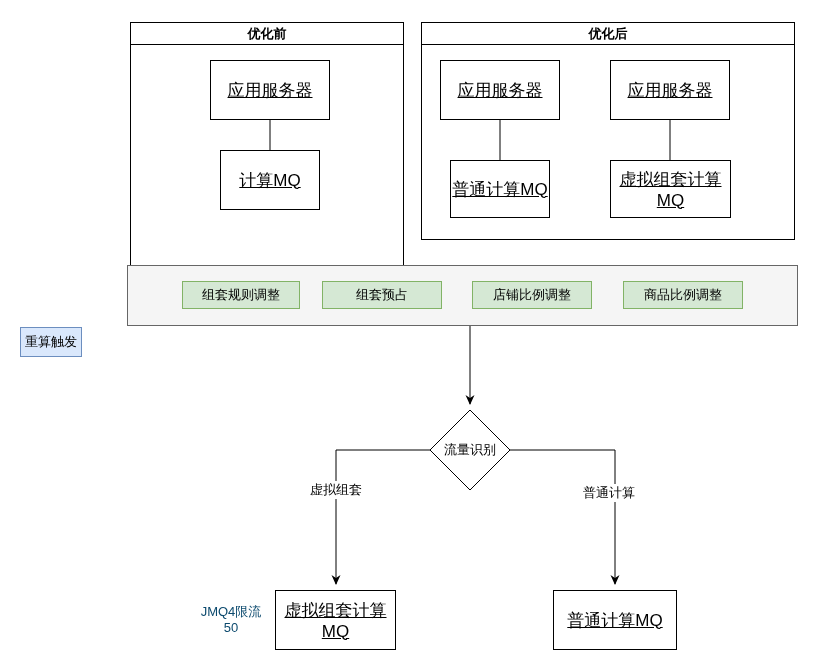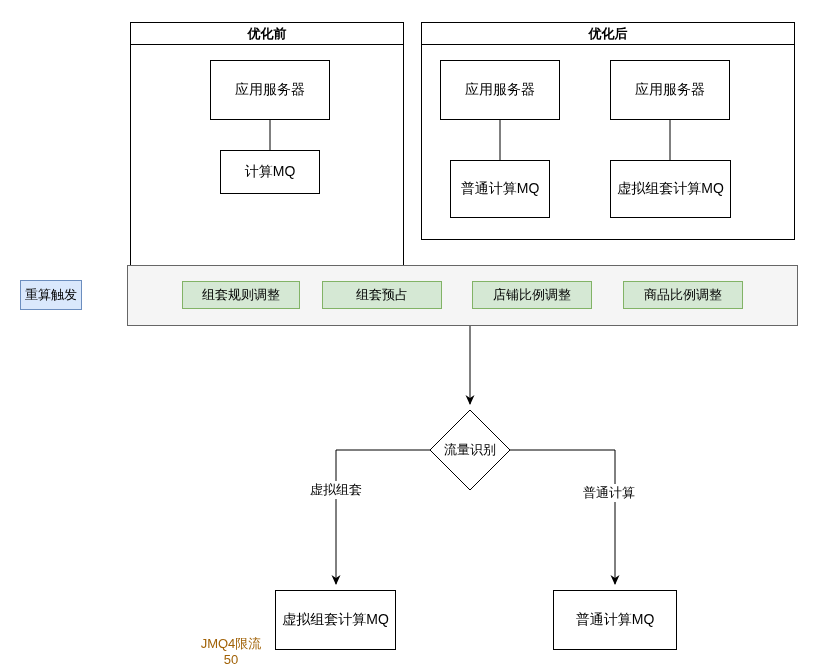--- a/index.html
+++ b/index.html
@@ -6,40 +6,40 @@
   html,body { background:#ffffff; }
   body { font-family:"Liberation Sans","DejaVu Sans",sans-serif; color:#000; }
   .canvas { position:relative; width:831px; height:671px; background:#ffffff; overflow:hidden; }
 
   .frame { position:absolute; border:1px solid #000; background:#fff; }
   .frame-title { height:22px; line-height:21px; border-bottom:1px solid #000;
                  text-align:center; font-weight:bold; font-size:13px; }
 
   .node { position:absolute; background:#fff; border:1px solid #000;
           display:flex; align-items:center; justify-content:center;
-          font-size:14px; text-align:center; }
+          font-size:17px; text-align:center;text-decoration:underline; }
 
   .tray { position:absolute; background:#f5f5f5; border:1px solid #666666; }
   .chip { position:absolute; background:#d5e8d4; border:1px solid #82b366;
           display:flex; align-items:center; justify-content:center; font-size:13px; }
   .trigger { position:absolute; background:#dae8fc; border:1px solid #6c8ebf;
-             display:flex; align-items:center; justify-content:center; font-size:13px; }
+             display:flex; align-items:center; justify-content:center; font-size:13px;margin-top:47px; }
 
   svg.connectors { position:absolute; left:0; top:0; }
   svg.connectors .wire { stroke:#000; stroke-width:1; fill:none; }
   svg.connectors .diamond { fill:#fff; stroke:#000; stroke-width:1; }
 
   .diamond-label { position:absolute; left:430px; top:410px; width:80px; height:80px;
                    display:flex; align-items:center; justify-content:center; font-size:13px; }
 
   .edge-label { position:absolute; transform:translate(-50%,-50%); background:#fff;
                 font-size:13px; padding:0 2px; white-space:nowrap; }
 
-  .annotation { position:absolute; transform:translate(-50%,-50%); color:#a16207;
-                font-size:13px; line-height:16px; text-align:center; white-space:nowrap;margin-top:32px; }
+  .annotation { position:absolute; transform:translate(-50%,-50%); color:#0c4a6e;
+                font-size:13px; line-height:16px; text-align:center; white-space:nowrap; }
   .annotation span { display:block; }
 </style>
 </head>
 <body>
 
 <div class="canvas">
 
   <div class="frame" style="left:130px; top:22px; width:274px; height:264px;">
     <div class="frame-title">优化前</div>
   </div>
@@ -59,21 +59,21 @@
     <line class="wire" x1="270" y1="120" x2="270" y2="151"></line>
     <line class="wire" x1="500" y1="120" x2="500" y2="160"></line>
     <line class="wire" x1="670" y1="120" x2="670" y2="160"></line>
     <line class="wire" x1="470" y1="326" x2="470" y2="404" marker-end="url(#arrow)"></line>
     <polygon class="diamond" points="470,410 510,450 470,490 430,450"></polygon>
     <polyline class="wire" points="430,450 336,450 336,584" marker-end="url(#arrow)"></polyline>
     <polyline class="wire" points="510,450 615,450 615,584" marker-end="url(#arrow)"></polyline>
   </svg>
 
   <div class="node" style="left:210px; top:60px; width:120px; height:60px;">应用服务器</div>
-  <div class="node" style="left:220px; top:150px; width:100px; height:44px;">计算MQ</div>
+  <div class="node" style="left:220px; top:150px; width:100px; height:60px;">计算MQ</div>
 
   <div class="node" style="left:440px; top:60px; width:120px; height:60px;">应用服务器</div>
   <div class="node" style="left:610px; top:60px; width:120px; height:60px;">应用服务器</div>
   <div class="node" style="left:450px; top:160px; width:100px; height:58px;">普通计算MQ</div>
   <div class="node" style="left:610px; top:160px; width:121px; height:58px;">虚拟组套计算MQ</div>
 
   <div class="trigger" style="left:20px; top:280px; width:62px; height:30px;">重算触发</div>
 
   <div class="chip" style="left:322px; top:281px; width:120px; height:28px;">组套预占</div>
   <div class="chip" style="left:182px; top:281px; width:118px; height:28px;">组套规则调整</div>

